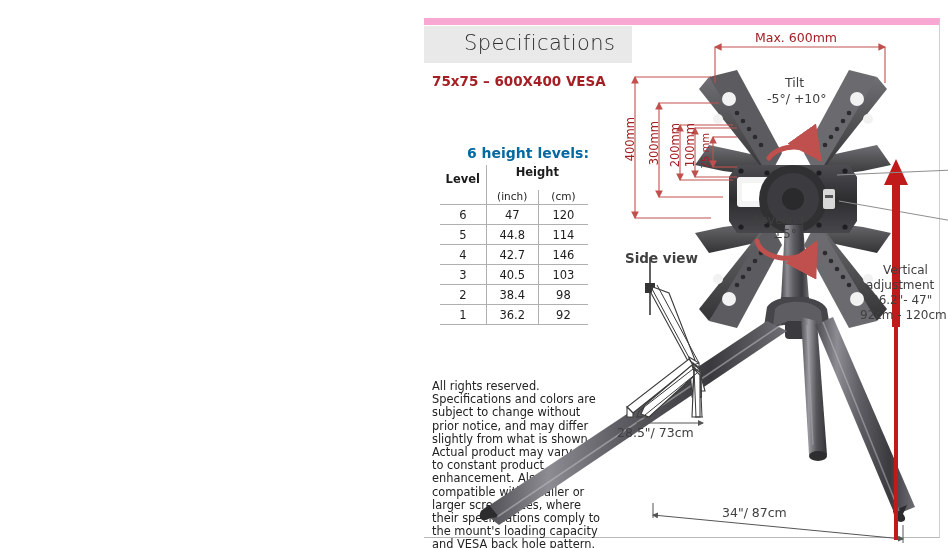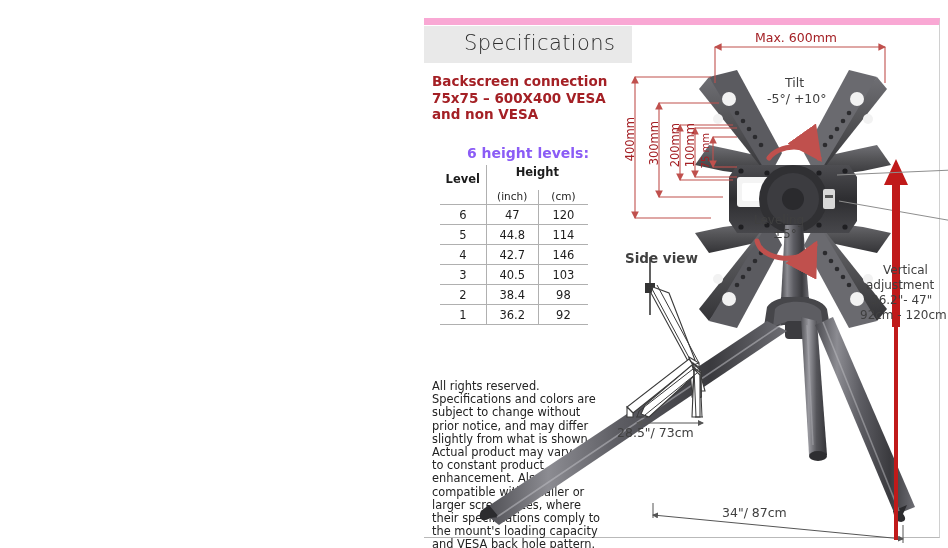--- a/index.html
+++ b/index.html
@@ -33,21 +33,21 @@
   #backscreen{
     position:absolute;left:8px;top:48px;width:200px;
     color:#a42025;font-weight:bold;font-size:13.5px;line-height:16.5px;
     font-family:"DejaVu Sans",sans-serif;
   }
   #backscreen div{white-space:nowrap;}
 
   
   #levels-title{
     position:absolute;left:24px;top:120px;width:160px;text-align:center;
-    font-size:14px;font-weight:bold;color:#8b5cf6;
+    font-size:14px;font-weight:bold;color:#0369a1;
     font-family:"DejaVu Sans",sans-serif;
   }
   #htable{
     position:absolute;left:16px;top:140px;width:148px;
     border-collapse:collapse;font-size:11.5px;color:#1c1c1c;
     font-family:"DejaVu Sans",sans-serif;
   }
   #htable td,#htable th{text-align:center;padding:0;}
   #htable .hdr th{font-weight:bold;font-size:11.5px;padding-bottom:11px;margin-top:24px;}
   #htable .sub th{font-weight:normal;font-size:10.5px;padding-bottom:2px;}
@@ -79,23 +79,21 @@
 </head>
 <body>
 
 <div id="page">
   <div id="sheet">
 
     <div id="spec-band"></div>
     <div id="spec-title">Specifications</div>
 
     <div id="backscreen">
-      <div>Backscreen connection</div>
       <div>75x75 – 600X400 VESA</div>
-      <div>and non VESA</div>
     </div>
 
     <div id="levels-title">6 height levels:</div>
     <table id="htable">
       <thead>
         <tr class="hdr">
           <th class="cL" rowspan="2">Level</th>
           <th class="cI" colspan="2">Height</th>
         </tr>
         <tr class="sub">

